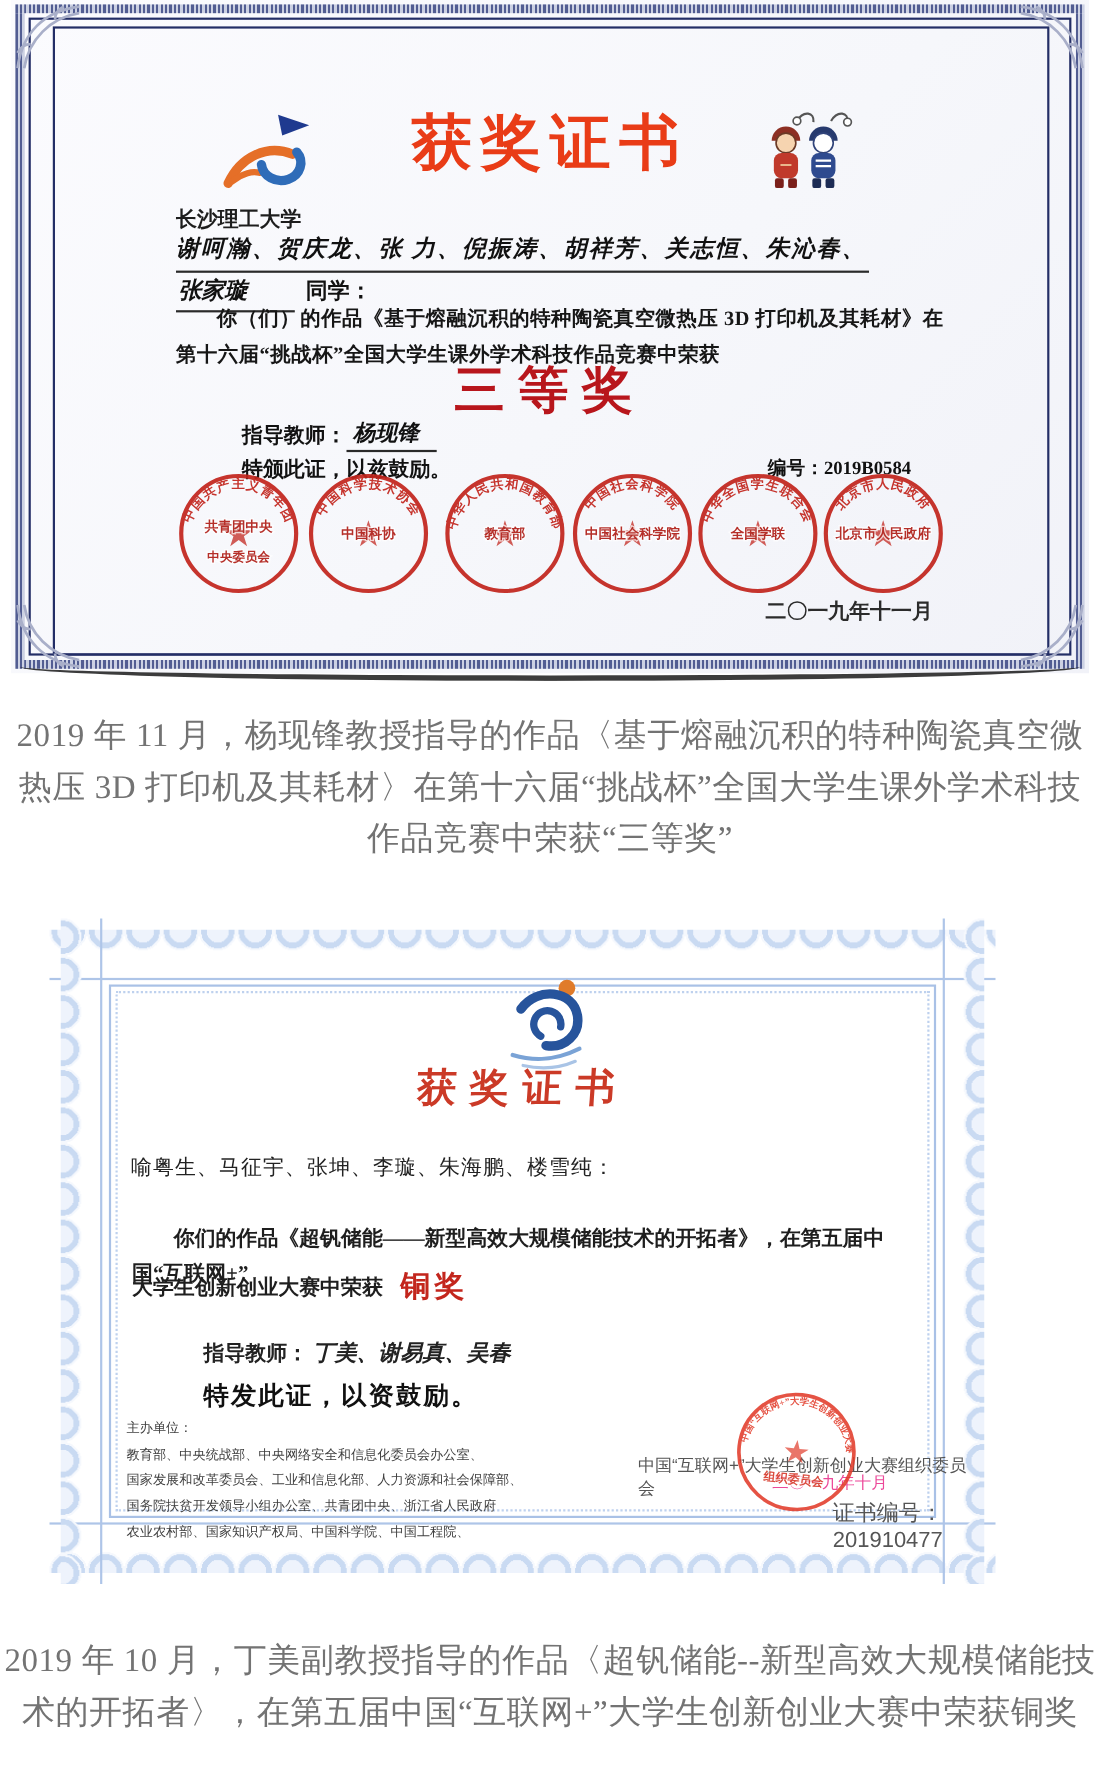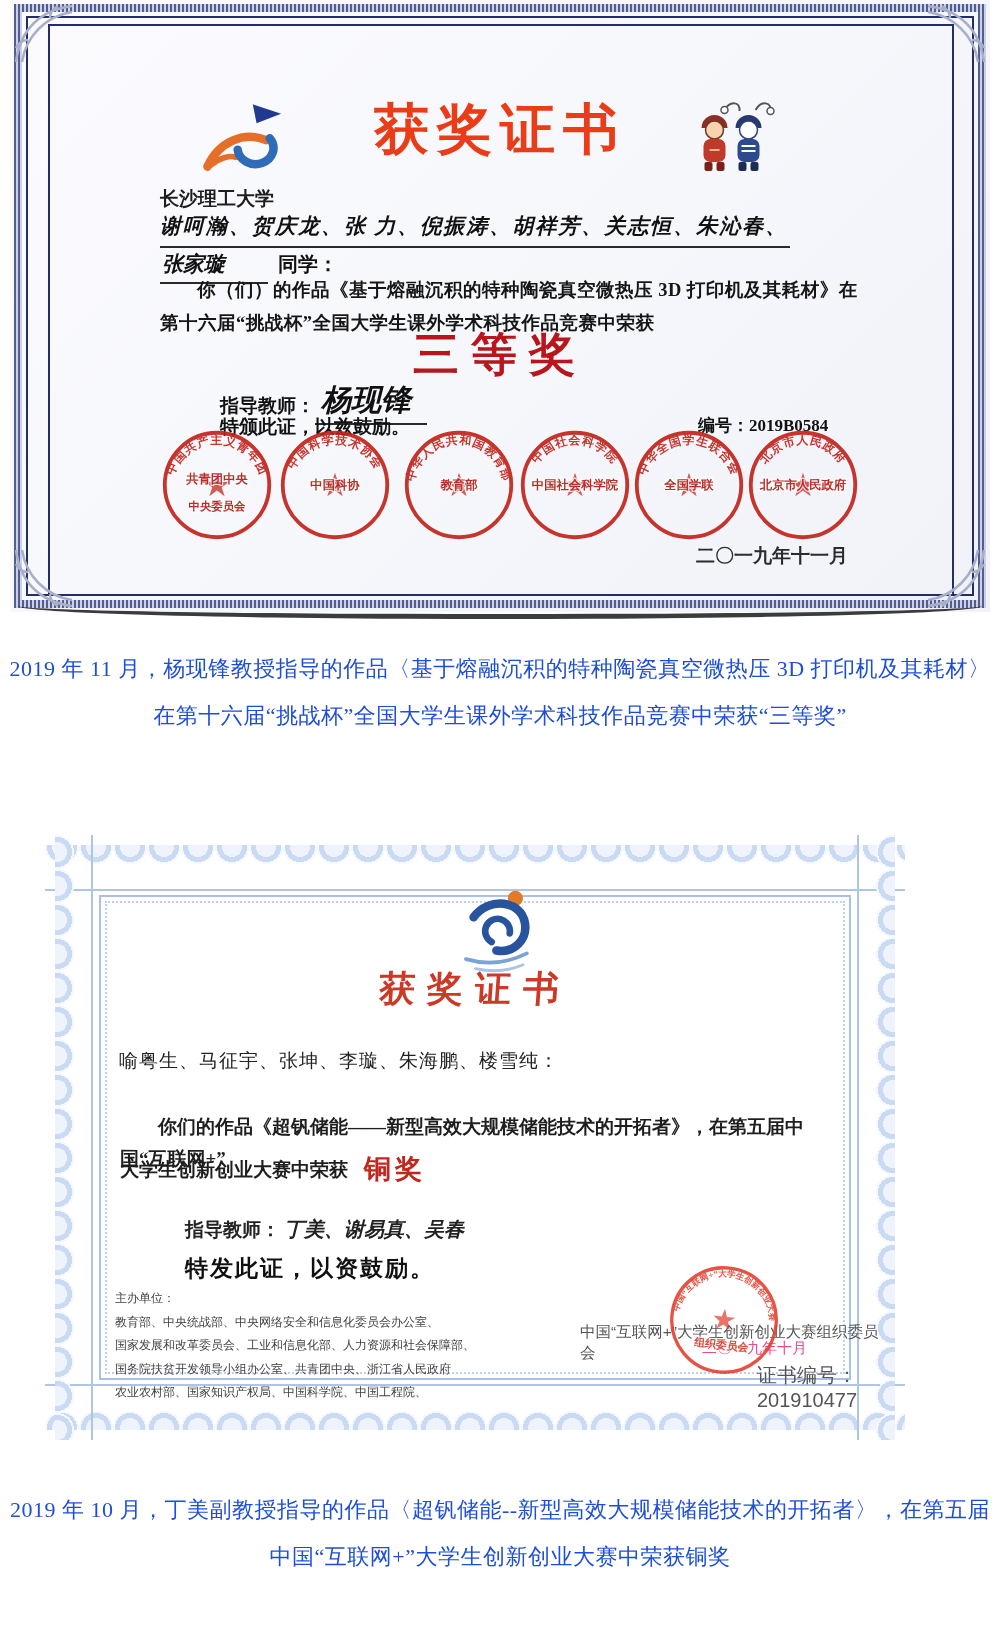--- a/index.html
+++ b/index.html
@@ -31,39 +31,39 @@
              border-bottom:2px solid #2a2a2a;padding-bottom:6px;letter-spacing:2px;}
   .c1-names2{position:absolute;left:150px;top:250px;font-size:21px;}
   .c1-names2 .uline{display:inline-block;min-width:100px;border-bottom:2px solid #2a2a2a;padding:0 6px 4px 2px;}
   .c1-names2 .salute{margin-left:10px;font-style:normal;font-weight:700;font-size:20px;}
 
   .c1-body{position:absolute;left:150px;top:274px;width:710px;margin:0;font-size:18.5px;
            line-height:33px;font-weight:700;text-indent:2em;color:#161616;letter-spacing:.5px;}
   .c1-award{position:absolute;left:280px;top:324px;width:420px;text-align:center;
             font-size:46px;font-weight:800;color:#b8161c;letter-spacing:12px;}
   .c1-advisor{position:absolute;left:210px;top:382px;font-size:19px;font-weight:700;}
-  .c1-advisor .uline{display:inline-block;font-size:30px;border-bottom:2px solid #2a2a2a;
+  .c1-advisor .uline{display:inline-block;font-size:20px;border-bottom:2px solid #2a2a2a;
             padding:0 16px 2px 6px;position:relative;top:-2px;font-family:Liberation Serif, serif;}
   .c1-issue{position:absolute;left:210px;top:414px;font-size:19px;font-weight:700;}
   .c1-serial{position:absolute;left:688px;top:414px;font-size:17px;font-weight:700;}
   .c1-date{position:absolute;left:686px;top:543px;font-size:19px;font-weight:700;color:#2b2b2b;z-index:5;}
 
   .seal{position:absolute;top:428px;width:114px;height:114px;opacity:.92;z-index:4;}
   .seal-ring{fill:none;stroke:#c2241c;stroke-width:4;}
   .seal-arc{font-size:12.5px;font-weight:700;fill:#c2241c;letter-spacing:1px;font-family:"Liberation Serif",serif;}
   .seal-star{font-size:34px;fill:#c2241c;opacity:.8;font-family:"DejaVu Sans",sans-serif;}
   .seal-label{font-size:13px;font-weight:800;fill:#b01f18;paint-order:stroke;stroke:#ffffff;stroke-width:2.5px;stroke-opacity:.75;font-family:"Liberation Serif",serif;}
   .seal-sub{font-size:12px;font-weight:800;fill:#b01f18;paint-order:stroke;stroke:#ffffff;stroke-width:2.5px;stroke-opacity:.75;font-family:"Liberation Serif",serif;}
 
   .photo-shadow{position:absolute;left:18px;top:600px;width:964px;height:14px;
                 border-bottom:5px solid #1b1b1b;border-radius:0 0 50% 50% / 0 0 13px 13px;opacity:.85;}
 
   
   .caption{position:absolute;left:4px;width:992px;margin:0;text-align:center;
-           font-size:22px;line-height:47px;color:#1d4ed8;letter-spacing:.5px;}
+           font-size:30px;line-height:47px;color:#737373;letter-spacing:.5px;}
   #cap1{top:645px;}
   #cap2{top:1486px;}
 
   
   .cert2{position:absolute;left:45px;top:835px;width:860px;height:605px;background:#ffffff;}
   .lace{position:absolute;}
   .lace-top{left:0;right:0;top:0;height:54px;border-bottom:2px solid #aec5e8;
     background-image:radial-gradient(circle at 50% 2px,#eef3fc 0 10px,#c9daf2 10px 15px,#f5f8fd 15px 17px,transparent 17px);
     background-size:34px 54px;background-position:0 10px;background-repeat:repeat-x;}
   .lace-bottom{left:0;right:0;bottom:0;height:54px;border-top:2px solid #aec5e8;

